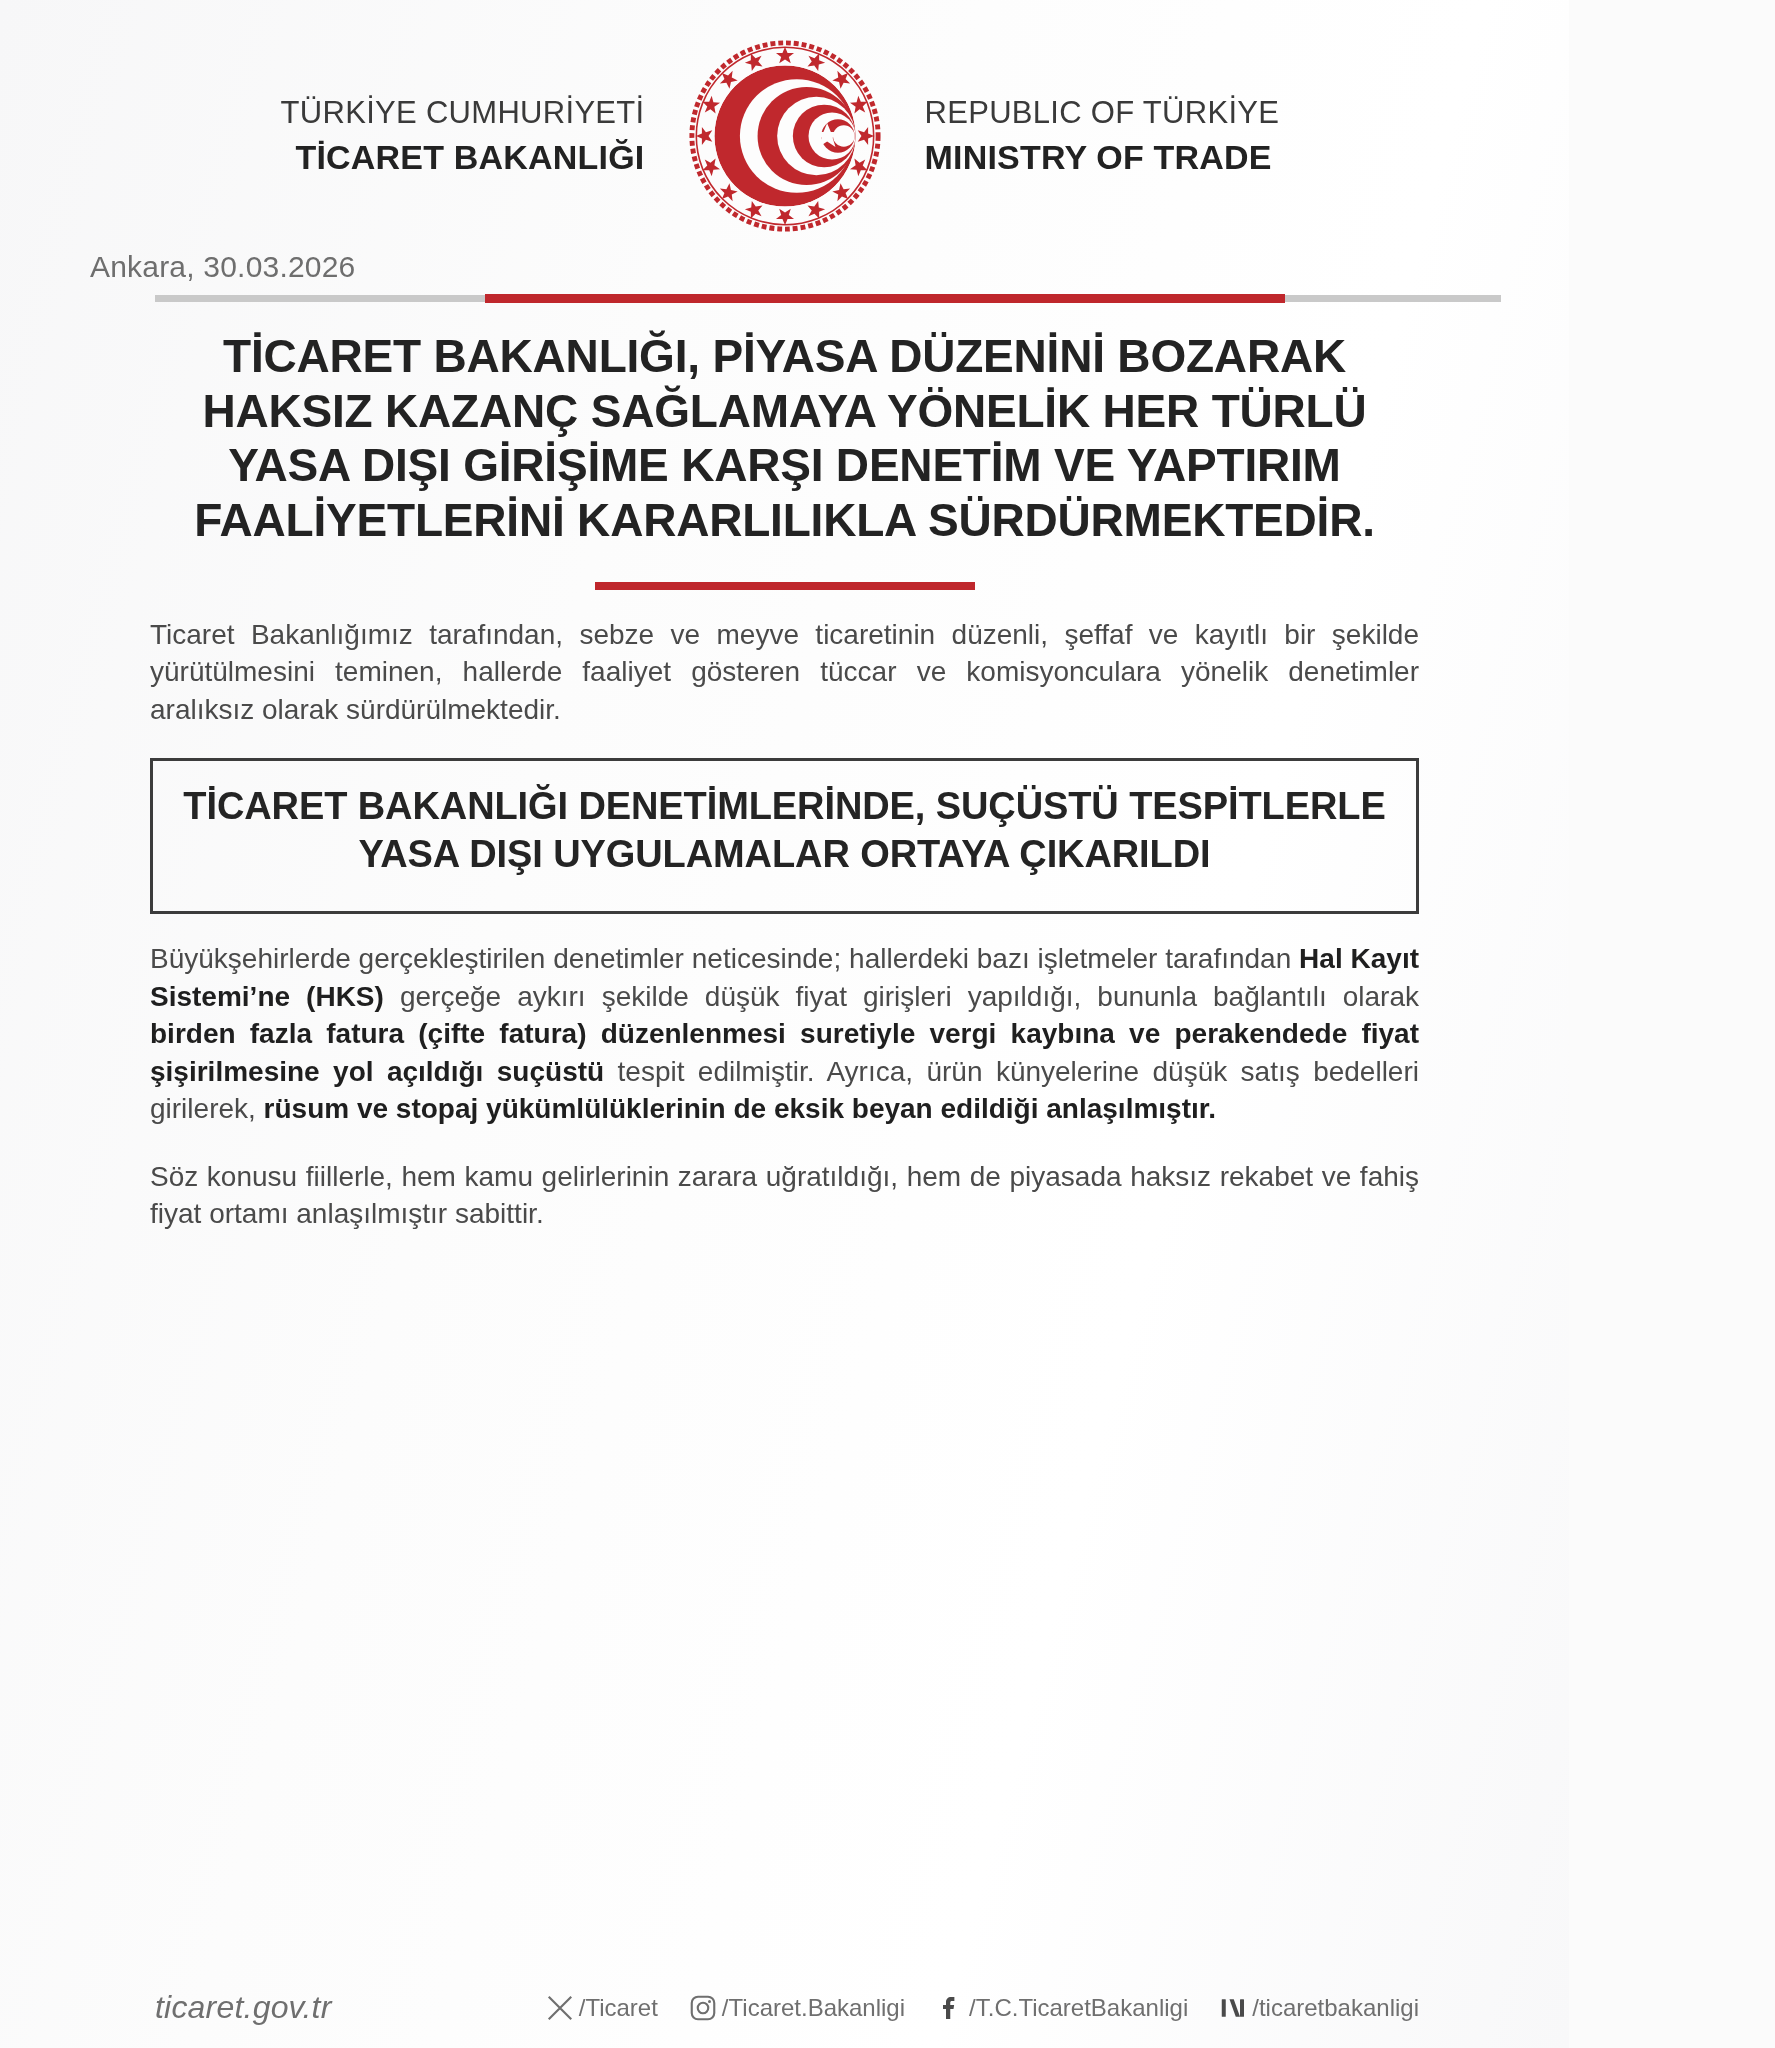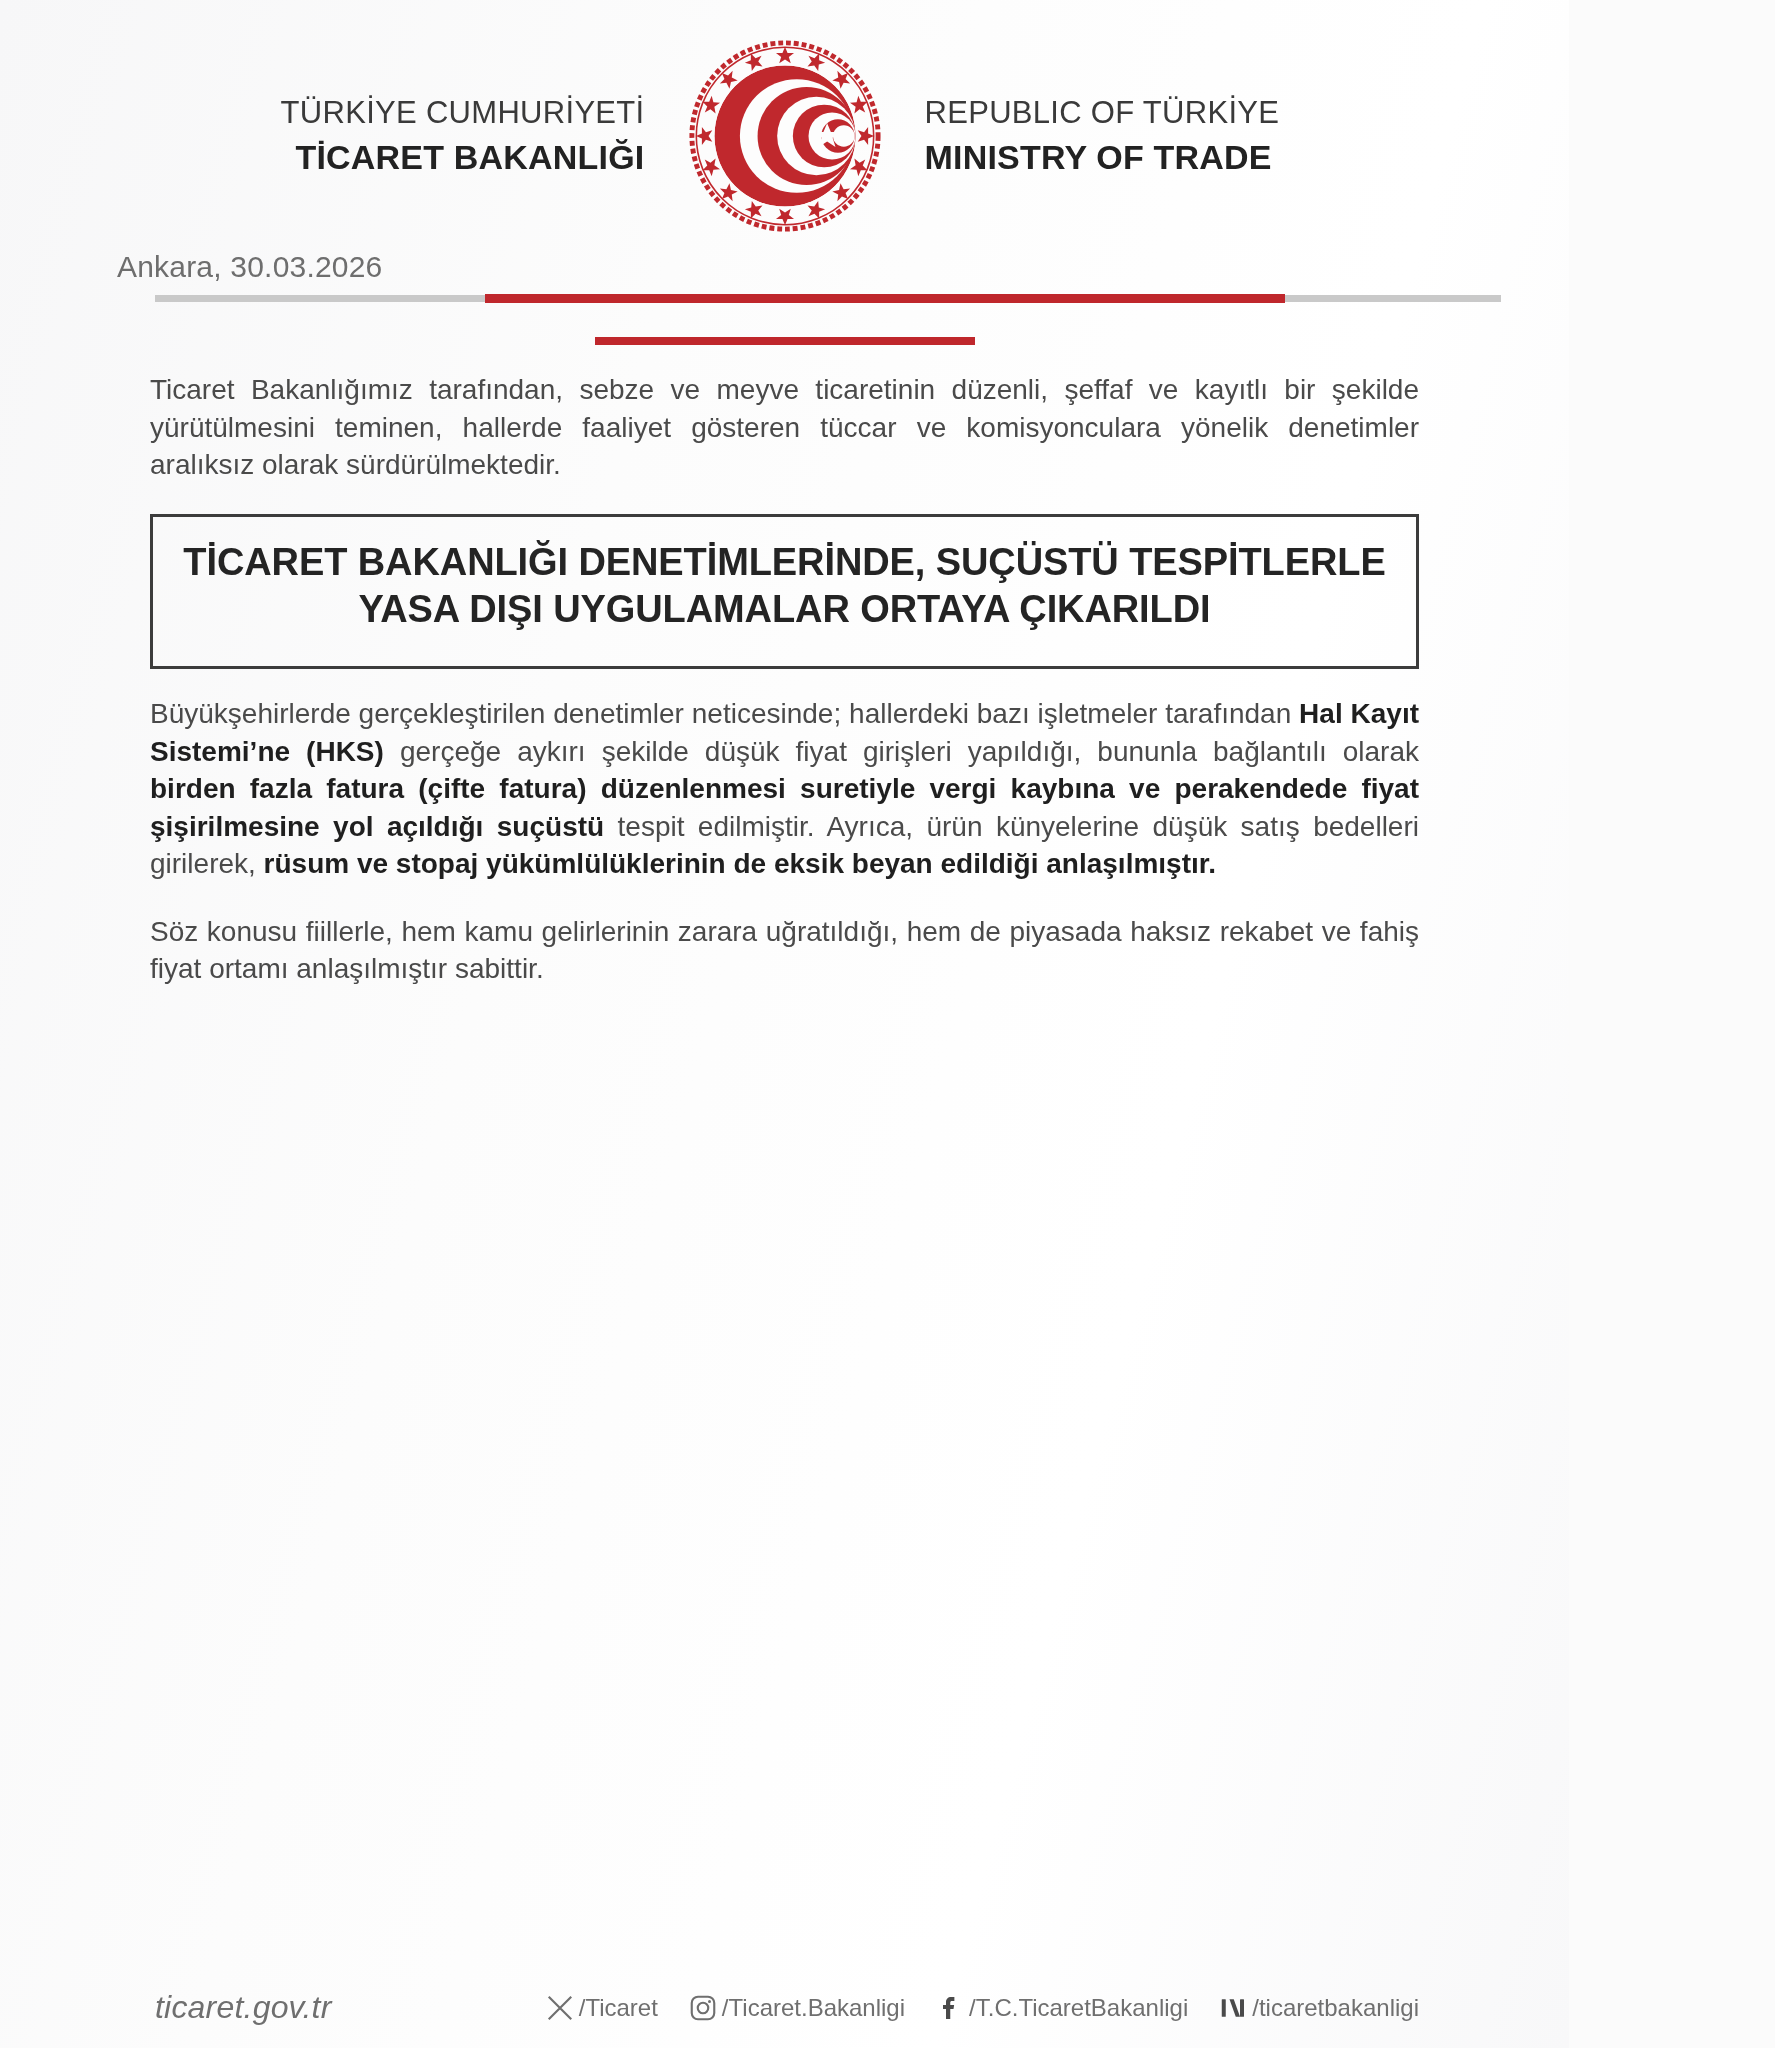--- a/index.html
+++ b/index.html
@@ -66,21 +66,22 @@
   }
   .emblem {
     width: 196px;
     height: 196px;
     flex: 0 0 196px;
   }
 
   
   .datebar {
     margin-top: 16px;
-    padding-left: 117px;
+    padding-left: 66px;
+    margin-left: 24px;
   }
   .date-text {
     font-size: 30px;
     color: #6e6e6e;
     font-weight: 400;
     letter-spacing: 0.2px;
   }
   .rule-row {
     display: flex;
     align-items: center;
@@ -304,20 +305,21 @@
   <div class="datebar">
     <span class="date-text">Ankara, 30.03.2026</span>
   </div>
 
   <div class="rule-row">
     <div class="rule-gray-l"></div>
     <div class="rule-red"></div>
     <div class="rule-gray-r"></div>
   </div>
 
+  <div class="headline">TİCARET BAKANLIĞI, PİYASA DÜZENİNİ BOZARAK HAKSIZ KAZANÇ SAĞLAMAYA YÖNELİK HER TÜRLÜ YASA DIŞI GİRİŞİME KARŞI DENETİM VE YAPTIRIM FAALİYETLERİNİ KARARLILIKLA SÜRDÜRMEKTEDİR.</div>
 
   <div class="rule-short"></div>
 
   <div class="body-text">Ticaret Bakanlığımız tarafından, sebze ve meyve ticaretinin düzenli, şeffaf ve kayıtlı bir şekilde yürütülmesini teminen, hallerde faaliyet gösteren tüccar ve komisyonculara yönelik denetimler aralıksız olarak sürdürülmektedir.</div>
 
   <div class="box-head">TİCARET BAKANLIĞI DENETİMLERİNDE, SUÇÜSTÜ TESPİTLERLE YASA DIŞI UYGULAMALAR ORTAYA ÇIKARILDI</div>
 
   <div class="body-text">
     <span>Büyükşehirlerde gerçekleştirilen denetimler neticesinde; hallerdeki bazı işletmeler tarafından </span><b>Hal Kayıt Sistemi’ne (HKS)</b><span> gerçeğe aykırı şekilde düşük fiyat girişleri yapıldığı, bununla bağlantılı olarak </span><b>birden fazla fatura (çifte fatura) düzenlenmesi suretiyle vergi kaybına ve perakendede fiyat şişirilmesine yol açıldığı suçüstü</b><span> tespit edilmiştir. Ayrıca, ürün künyelerine düşük satış bedelleri girilerek, </span><b>rüsum ve stopaj yükümlülüklerinin de eksik beyan edildiği anlaşılmıştır.</b>
   </div>

